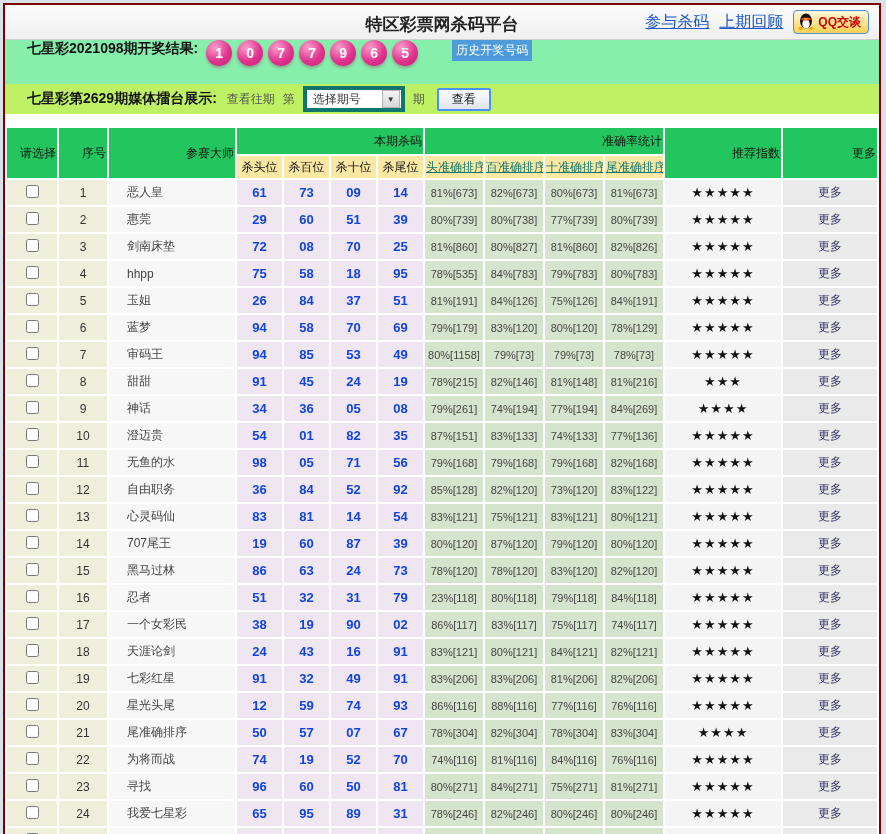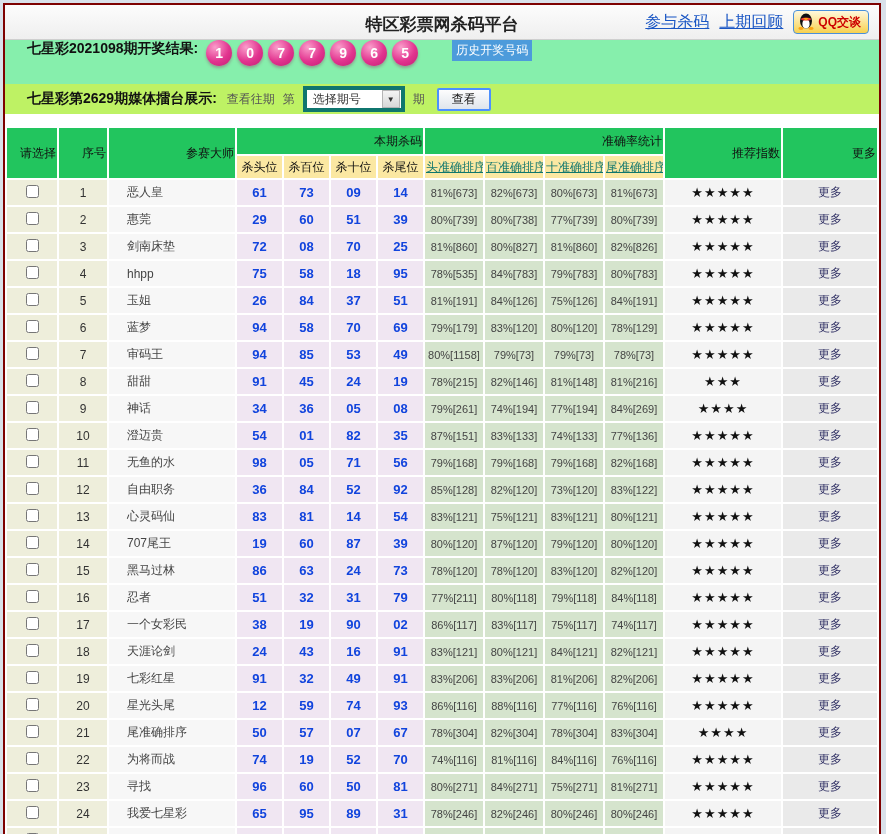--- a/index.html
+++ b/index.html
@@ -401,21 +401,21 @@
           <td class="c-more"><a>更多</a></td>
         </tr>
         <tr>
           <td class="c-select"><input type="checkbox" style=""></td>
           <td class="c-no">16</td>
           <td class="c-name">忍者</td>
           <td class="c-kill">51</td>
           <td class="c-kill">32</td>
           <td class="c-kill">31</td>
           <td class="c-kill">79</td>
-          <td class="c-acc">77%[211]</td>
+          <td class="c-acc">23%[118]</td>
           <td class="c-acc">80%[118]</td>
           <td class="c-acc">79%[118]</td>
           <td class="c-acc">84%[118]</td>
           <td class="c-stars">★★★★★</td>
           <td class="c-more"><a>更多</a></td>
         </tr>
         <tr>
           <td class="c-select"><input type="checkbox" style=""></td>
           <td class="c-no">17</td>
           <td class="c-name">一个女彩民</td>

